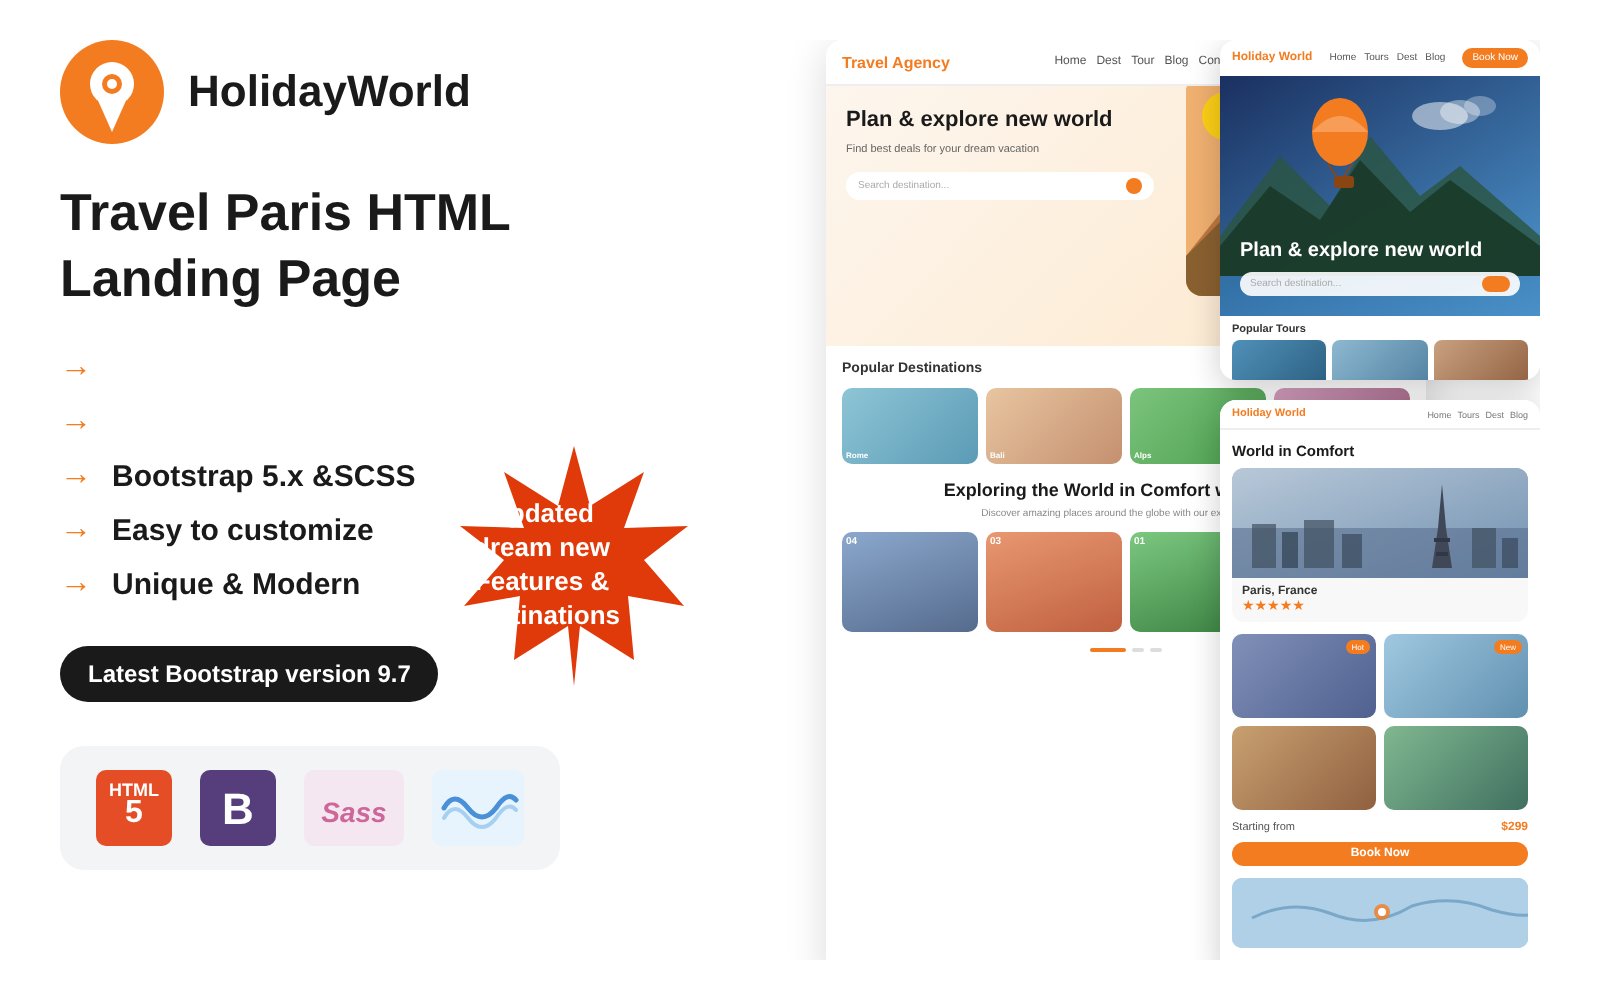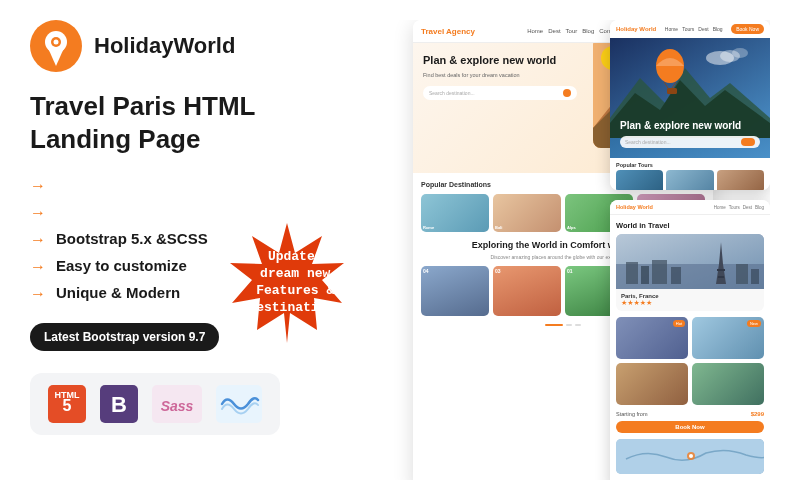--- a/index.html
+++ b/index.html
@@ -122,22 +122,21 @@
       top: 218px;
       z-index: 10;
     }
 
     .starburst {
       position: relative;
       width: 130px;
       height: 130px;
       display: flex;
       align-items: center;
-      justify-content: flex-end;
-      font-family: Liberation Mono, monospace;
+      justify-content: flex-start;
     }
 
     .starburst-bg {
       position: absolute;
       top: 0; left: 0;
       width: 130px;
       height: 130px;
     }
 
     .starburst-text {
@@ -824,21 +823,21 @@
       <div class="pbr-header">
         <span class="pbr-logo">Holiday World</span>
         <div class="pbr-nav">
           <span class="pbr-nav-item">Home</span>
           <span class="pbr-nav-item">Tours</span>
           <span class="pbr-nav-item">Dest</span>
           <span class="pbr-nav-item">Blog</span>
         </div>
       </div>
 
-      <div class="pbr-section-title">World in Travel</div>
+      <div class="pbr-section-title">World in Comfort</div>
 
       <div class="pbr-world-card">
         <div class="pbr-card-img">
           <svg viewBox="0 0 150 55" width="150" height="55">
             <defs>
               <linearGradient id="cityGrad" x1="0%" y1="0%" x2="100%" y2="100%">
                 <stop offset="0%" style="stop-color:#b8c8d8;stop-opacity:1"></stop>
                 <stop offset="100%" style="stop-color:#7090b0;stop-opacity:1"></stop>
               </linearGradient>
             </defs>

